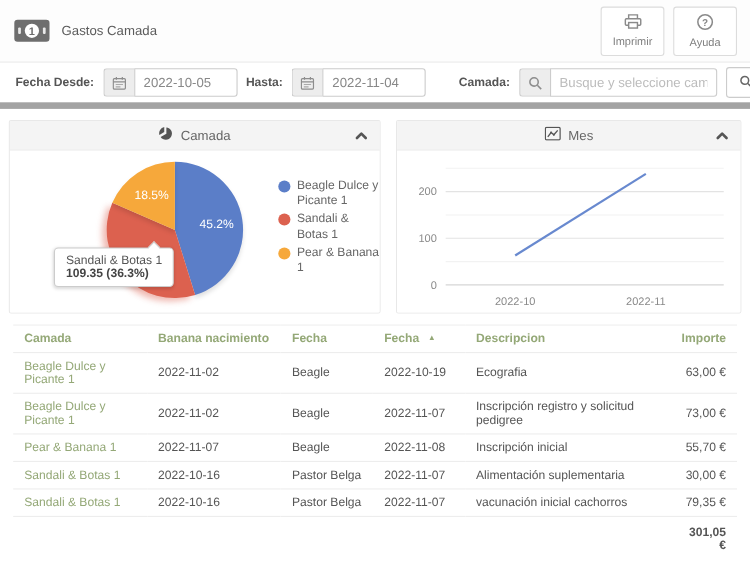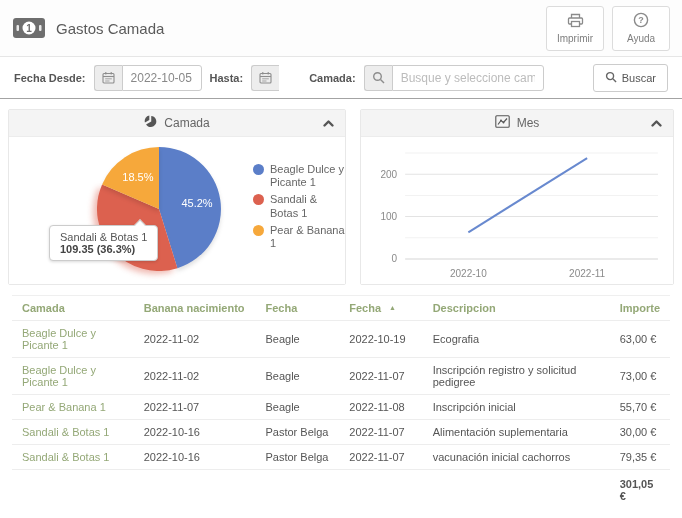--- a/index.html
+++ b/index.html
@@ -7,45 +7,45 @@
   body {
     font-family: "Liberation Sans", sans-serif;
     background:#ffffff; color:#555; overflow:hidden;
   }
   
   .topbar{
     display:flex; align-items:center; height:57px;
     padding:0 12px; background:#fdfdfd; border-bottom:1px solid #e6e6e6;
   }
   .logo{ display:flex; align-items:center; }
-  .page-title{ margin-left:10px; font-size:15px; color:#5b5b5b; }
+  .page-title{ margin-left:10px; font-size:12px; color:#5b5b5b; }
   .topbar-actions{ margin-left:auto; display:flex; gap:8px; }
   .hbtn{
     width:58px; height:45px; background:#fff; border:1px solid #dcdcdc;
     border-radius:3px; display:flex; flex-direction:column; align-items:center;
     justify-content:center; gap:3px; color:#7e7e7e; font-size:10px; cursor:pointer;
     font-family:inherit;
   }
   
   .filterbar{
     display:flex; align-items:center; height:42px; padding:0 14px;
-    border-bottom:1px solid #a3a3a3; background:#fff;
+    border-bottom:6px solid #a3a3a3; background:#fff;
   }
   .flabel{ font-size:11px; font-weight:700; color:#555; white-space:nowrap; }
   .igroup{ display:flex; height:26px; margin:0 8px; }
   .iaddon{
     width:28px; background:#ededed; border:1px solid #ccc; border-right:none;
     border-radius:3px 0 0 3px; display:flex; align-items:center; justify-content:center;
     color:#8d8d8d;
   }
   .iinput{
     border:1px solid #ccc; border-radius:0 3px 3px 0; font-size:12px; color:#888;
     padding:0 8px; outline:none; font-family:inherit; background:#fff;
   }
-  .date-input{ width:80px; }
+  .date-input{ width:94px; }
   .search-input{ width:152px; }
   .search-input::placeholder{ color:#bcbcbc; }
   .buscar-btn{
     margin-left:auto; height:28px; border:1px solid #ccc; background:#fff;
     border-radius:3px; font-size:11px; color:#555; display:flex; align-items:center;
     gap:5px; padding:0 11px; cursor:pointer; font-family:inherit;
   }
   
   .panels{ display:flex; gap:14px; margin:10px 8px 0; }
   .panel{ border:1px solid #e8e8e8; border-radius:2px; background:#fff; }
@@ -78,21 +78,21 @@
   .tt-val{ font-weight:700; color:#444; }
   
   .tablewrap{ margin:10px 12px 0; }
   table{ width:100%; border-collapse:collapse; font-size:11px; }
   th{
     color:#94a877; text-align:left; font-weight:600; padding:6px 10px;
     border-top:1px solid #efefef; border-bottom:1px solid #ededed; white-space:nowrap;
     cursor:pointer;
   }
   td{ color:#555; padding:6px 10px; border-bottom:1px solid #ededed; }
-  .right{ text-align:left; }
+  .right{ text-align:right; }
   td.link{ color:#94a877; cursor:pointer; }
   .sort-caret{ font-size:7px; color:#94a877; margin-left:8px; vertical-align:2px; }
   tfoot td{ border-bottom:none; font-weight:700; color:#555; padding:8px 10px; }
   svg text{ font-family:"Liberation Sans", sans-serif; }
 </style>
 </head>
 <body>
 
 <div class="topbar">
   <span class="logo">
@@ -148,20 +148,21 @@
     <span class="iaddon">
       <svg width="13" height="13" viewBox="0 0 13 13" fill="none" stroke="#8d8d8d" stroke-width="1.1">
         <rect x="1" y="2.5" width="11" height="9.5" rx="1"></rect>
         <line x1="1" y1="5.5" x2="12" y2="5.5"></line>
         <line x1="3.8" y1="1" x2="3.8" y2="3.5"></line>
         <line x1="9.2" y1="1" x2="9.2" y2="3.5"></line>
         <line x1="3.2" y1="7.8" x2="9.8" y2="7.8" opacity="0.7"></line>
         <line x1="3.2" y1="10" x2="7.5" y2="10" opacity="0.7"></line>
       </svg>
     </span>
+    <input class="iinput date-input" value="2022-11-04" style="">
   </div>
   <span class="flabel" style="margin-left:22px">Camada:</span>
   <div class="igroup">
     <span class="iaddon">
       <svg width="13" height="13" viewBox="0 0 13 13" fill="none" stroke="#8d8d8d" stroke-width="1.4">
         <circle cx="5.5" cy="5.5" r="3.8"></circle>
         <line x1="8.5" y1="8.5" x2="12" y2="12"></line>
       </svg>
     </span>
     <input class="iinput search-input" placeholder="Busque y seleccione camada" style="">

